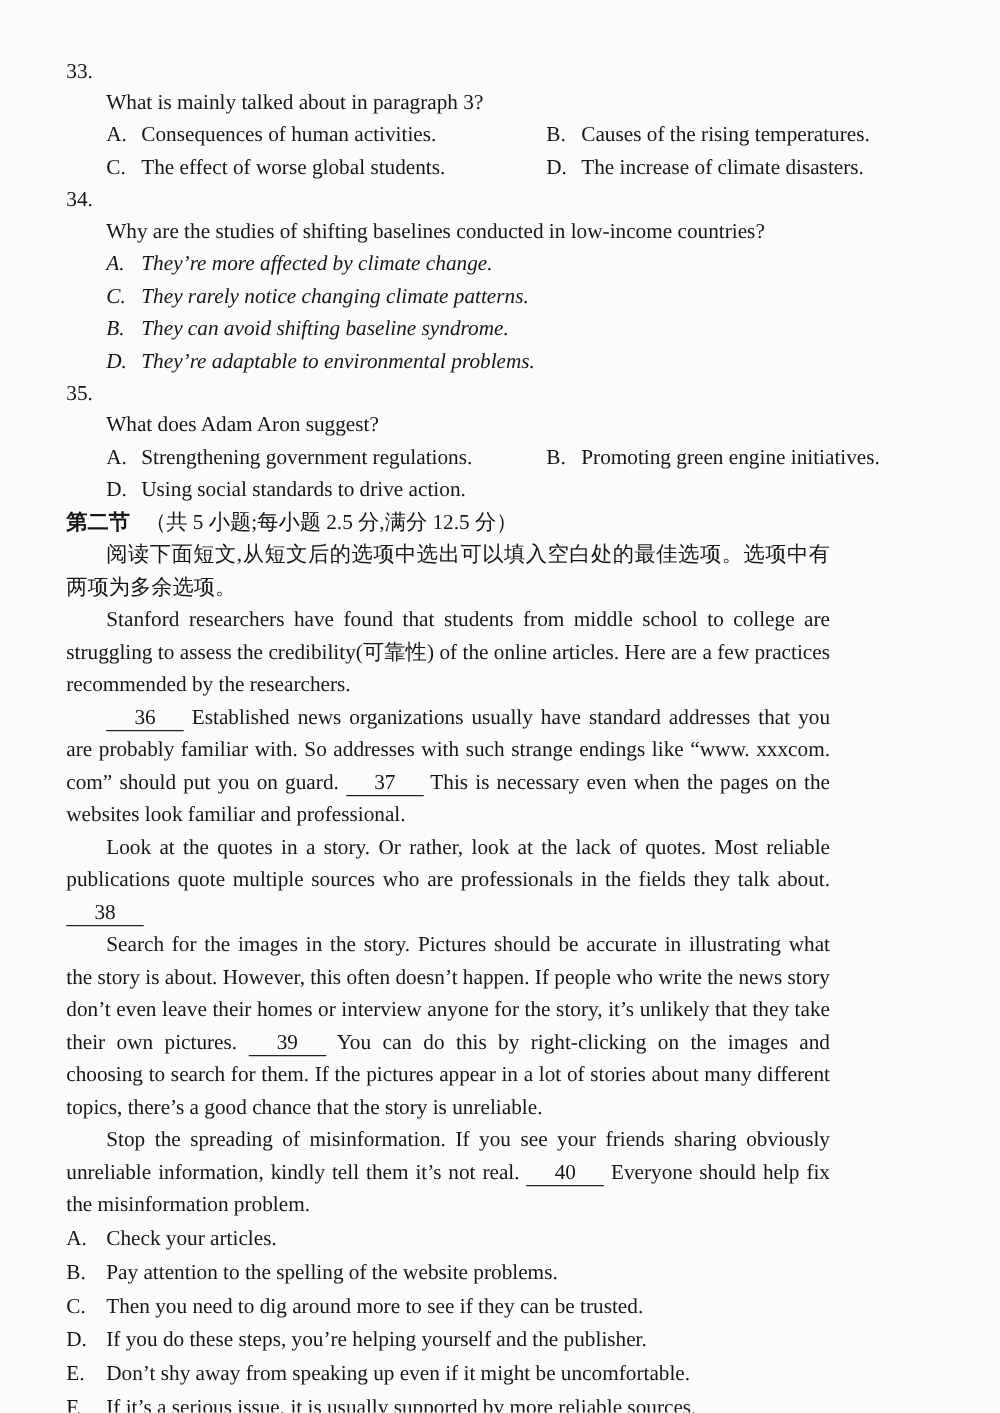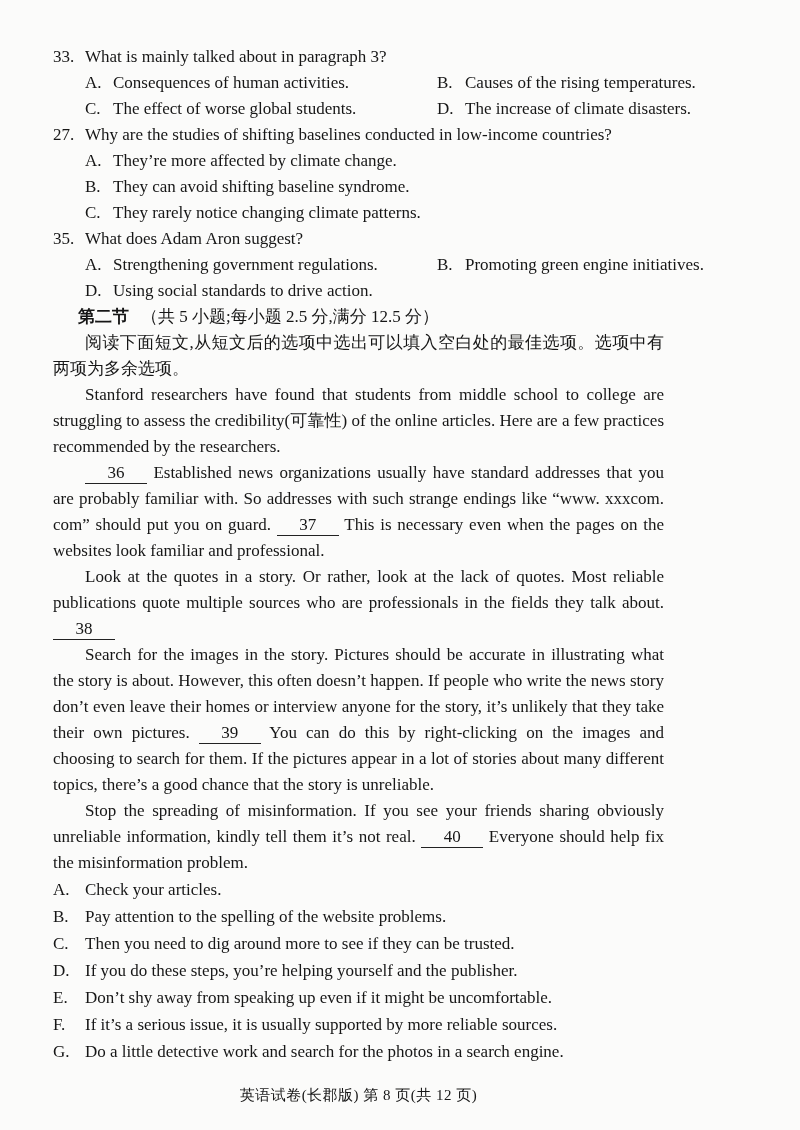--- a/index.html
+++ b/index.html
@@ -13,32 +13,32 @@
   }
   .page {
     width: 706px; height: 1130px;
     padding: 44px 42px 0 53px;
     font-size: 17px;
     line-height: 26px;
   }
   
   .q-line { display: flex; }
   .q-num  { flex: 0 0 32px; }
-  .q-text { flex: 1; }
+  .q-text { flex: 1; margin-top: 25px; }
   .opt-grid {
     display: grid;
     grid-template-columns: 352px 1fr;
     padding-left: 32px;
   }
-  .opt-list { padding-left: 32px; }
+  .opt-list { padding-left: 32px; font-style: italic; }
   .opt { white-space: nowrap; }
   .opt-label { display: inline-block; min-width: 22px; margin-right: 6px; }
   
   .sec-head { }
-  .sec-title { font-weight: 700; margin-right: 12px; margin-left: 25px; }
+  .sec-title { font-weight: 700; margin-right: 12px; }
   
   .para { text-align: justify; text-indent: 32px; }
   .blank {
     display: inline-block;
     min-width: 62px;
     padding: 0 3px;
     border-bottom: 1.4px solid #222;
     text-align: center;
     text-indent: 0;
     line-height: 20px;
@@ -69,27 +69,28 @@
     <div class="opt-grid">
       <div class="opt"><span class="opt-label">A.</span><span>Consequences of human activities.</span></div>
       <div class="opt"><span class="opt-label">B.</span><span>Causes of the rising temperatures.</span></div>
       <div class="opt"><span class="opt-label">C.</span><span>The effect of worse global students.</span></div>
       <div class="opt"><span class="opt-label">D.</span><span>The increase of climate disasters.</span></div>
     </div>
   </div>
 
   <div>
     <div class="q-line">
-      <span class="q-num">27.</span>
+      <span class="q-num">34.</span>
       <span class="q-text">Why are the studies of shifting baselines conducted in low-income countries?</span>
     </div>
     <div class="opt-list">
       <div class="opt"><span class="opt-label">A.</span><span>They’re more affected by climate change.</span></div>
+      <div class="opt"><span class="opt-label">C.</span><span>They rarely notice changing climate patterns.</span></div>
       <div class="opt"><span class="opt-label">B.</span><span>They can avoid shifting baseline syndrome.</span></div>
-      <div class="opt"><span class="opt-label">C.</span><span>They rarely notice changing climate patterns.</span></div>
+      <div class="opt"><span class="opt-label">D.</span><span>They’re adaptable to environmental problems.</span></div>
     </div>
   </div>
 
   <div>
     <div class="q-line">
       <span class="q-num">35.</span>
       <span class="q-text">What does Adam Aron suggest?</span>
     </div>
     <div class="opt-grid">
       <div class="opt"><span class="opt-label">A.</span><span>Strengthening government regulations.</span></div>

